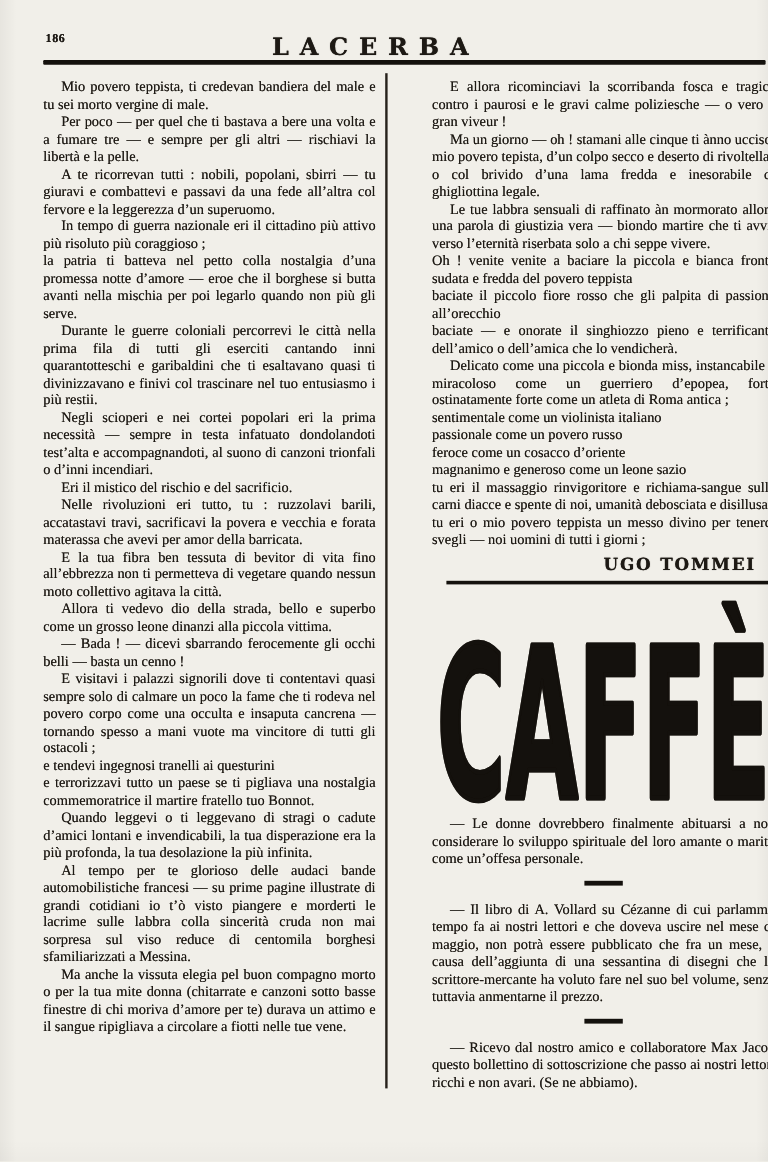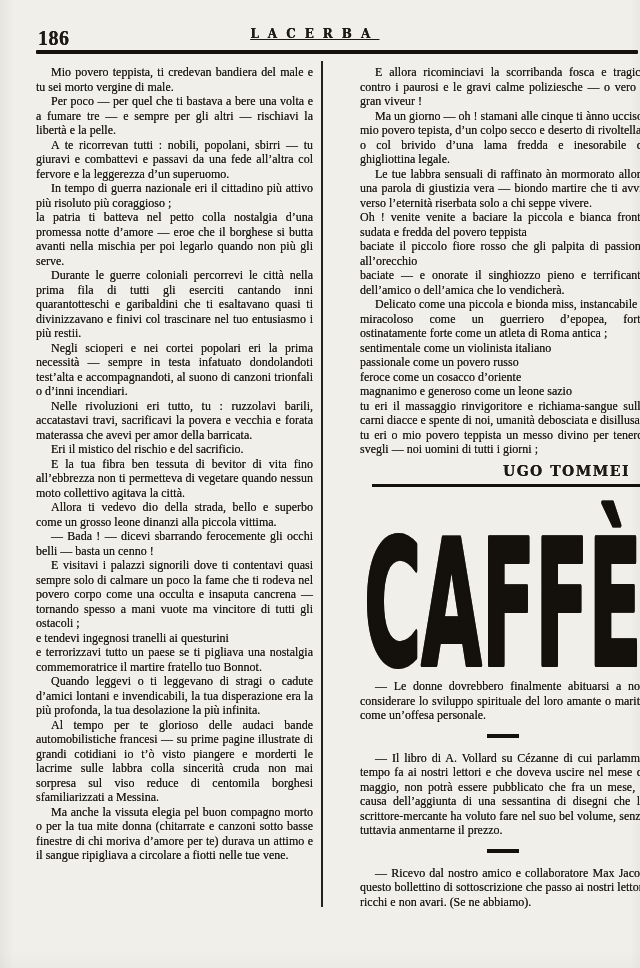--- a/index.html
+++ b/index.html
@@ -15,30 +15,29 @@
       linear-gradient(90deg, rgba(0,0,0,0.045) 0, rgba(0,0,0,0) 14px),
       linear-gradient(270deg, rgba(0,0,0,0.03) 0, rgba(0,0,0,0) 10px),
       linear-gradient(0deg, rgba(0,0,0,0.02) 0, rgba(0,0,0,0) 18px),
       #f1efe9;
     color:#1d1914;
   }
   
   .hdr{position:relative;height:53px;}
   .page-num{
     position:absolute;left:38px;top:27px;
-    font-weight:bold;font-size:20px;letter-spacing:0.5px;
+    font-weight:bold;font-size:10px;letter-spacing:0.5px;
     text-shadow:0 0 0.5px currentColor;
   }
   .masthead{
     position:absolute;left:50%;top:27px;transform:translateX(-54%);
-    font-weight:bold;font-size:12px;letter-spacing:9px;
+    font-weight:bold;font-size:20px;letter-spacing:9px;
     font-family:"DejaVu Serif", serif;
     text-shadow:0 0 0.6px currentColor;
     white-space:nowrap;
-    text-decoration:underline;
   }
   .hdr-rule{
     position:absolute;left:36px;right:2px;top:50px;height:4px;
     background:#14110d;border-radius:1px;
   }
   
   .columns{position:relative;padding-top:12px;}
   .col{font-size:12px;line-height:14.5px;text-align:justify;
        text-shadow:0 0 0.35px rgba(20,15,8,0.75);}
   .col-left{position:absolute;left:36px;top:12px;width:277px;}
@@ -87,22 +86,22 @@
 
     <section class="col col-left">
 
     <p class="para indent">Mio povero teppista, ti credevan bandiera del male e tu sei morto vergine di male.</p>
         <p class="para indent">Per poco — per quel che ti bastava a bere una volta e a fumare tre — e sempre per gli altri — rischiavi la libertà e la pelle.</p>
         <p class="para indent">A te ricorrevan tutti : nobili, popolani, sbirri — tu giuravi e combattevi e passavi da una fede all’altra col fervore e la leggerezza d’un superuomo.</p>
         <p class="para indent">In tempo di guerra nazionale eri il cittadino più attivo più risoluto più coraggioso ;</p>
         <p class="para flush">la patria ti batteva nel petto colla nostalgia d’una promessa notte d’amore — eroe che il borghese si butta avanti nella mischia per poi legarlo quando non più gli serve.</p>
         <p class="para indent">Durante le guerre coloniali percorrevi le città nella prima fila di tutti gli eserciti cantando inni quarantotteschi e garibaldini che ti esaltavano quasi ti divinizzavano e finivi col trascinare nel tuo entusiasmo i più restii.</p>
         <p class="para indent">Negli scioperi e nei cortei popolari eri la prima necessità — sempre in testa infatuato dondolandoti test’alta e accompagnandoti, al suono di canzoni trionfali o d’inni incendiari.</p>
+        <p class="para indent gap">Eri il mistico del rischio e del sacrificio.</p>
         <p class="para indent">Nelle rivoluzioni eri tutto, tu : ruzzolavi barili, accatastavi travi, sacrificavi la povera e vecchia e forata materassa che avevi per amor della barricata.</p>
-        <p class="para indent gap">Eri il mistico del rischio e del sacrificio.</p>
         <p class="para indent">E la tua fibra ben tessuta di bevitor di vita fino all’ebbrezza non ti permetteva di vegetare quando nessun moto collettivo agitava la città.</p>
         <p class="para indent">Allora ti vedevo dio della strada, bello e superbo come un grosso leone dinanzi alla piccola vittima.</p>
         <p class="para indent">— Bada ! — dicevi sbarrando ferocemente gli occhi belli — basta un cenno !</p>
         <p class="para indent">E visitavi i palazzi signorili dove ti contentavi quasi sempre solo di calmare un poco la fame che ti rodeva nel povero corpo come una occulta e insaputa cancrena — tornando spesso a mani vuote ma vincitore di tutti gli ostacoli ;</p>
         <p class="para flush">e tendevi ingegnosi tranelli ai questurini</p>
         <p class="para flush">e terrorizzavi tutto un paese se ti pigliava una nostalgia commemoratrice il martire fratello tuo Bonnot.</p>
         <p class="para indent">Quando leggevi o ti leggevano di stragi o cadute d’amici lontani e invendicabili, la tua disperazione era la più profonda, la tua desolazione la più infinita.</p>
         <p class="para indent">Al tempo per te glorioso delle audaci bande automobilistiche francesi — su prime pagine illustrate di grandi cotidiani io t’ò visto piangere e morderti le lacrime sulle labbra colla sincerità cruda non mai sorpresa sul viso reduce di centomila borghesi sfamiliarizzati a Messina.</p>
         <p class="para indent gap">Ma anche la vissuta elegia pel buon compagno morto o per la tua mite donna (chitarrate e canzoni sotto basse finestre di chi moriva d’amore per te) durava un attimo e il sangue ripigliava a circolare a fiotti nelle tue vene.</p>
       </section>

